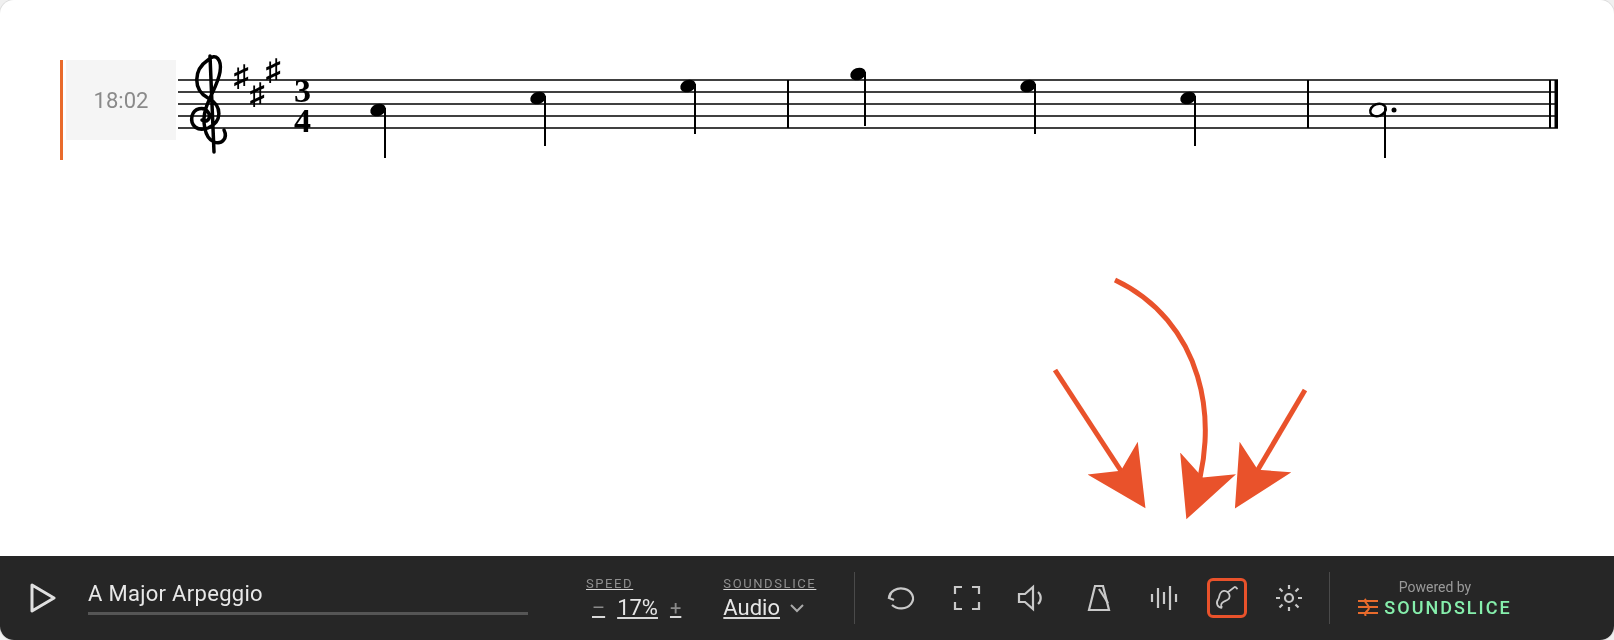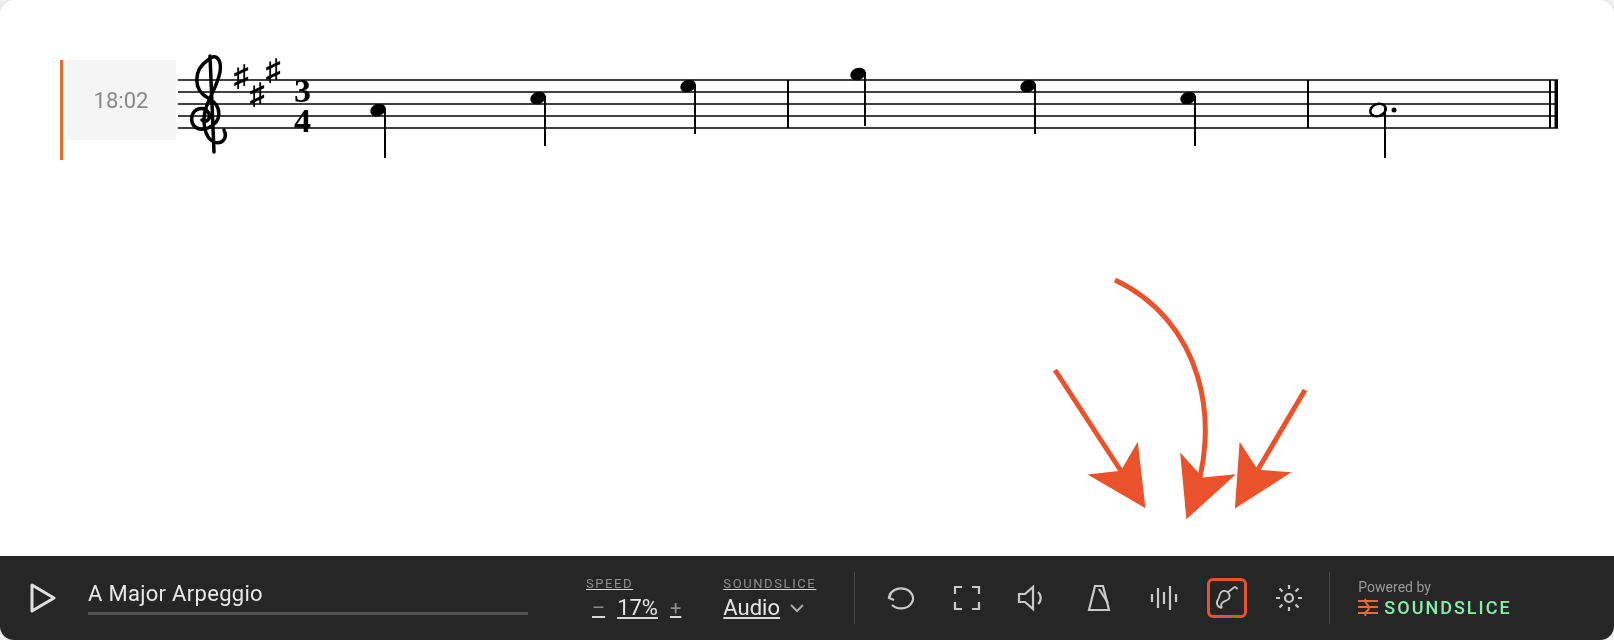--- a/index.html
+++ b/index.html
@@ -112,21 +112,21 @@
   .icon-row { display:flex; align-items:center; gap:26px; margin-left:6px; }
   .icon-btn { width:40px; height:40px; display:flex; align-items:center; justify-content:center; cursor:pointer; color:#c9c9c9; }
   .icon-btn svg { stroke:#c9c9c9; }
   .highlight-box {
     border: 3px solid #e9522b;
     border-radius: 6px;
     padding: 4px;
     margin-left:-4px; margin-right:-4px;
   }
   .powered {
-    display:flex; flex-direction:column; margin-left:8px;
+    display:flex; flex-direction:column; margin-left:8px;text-align:center;
   }
   .powered-label {
     font-size:14px; color:#9a9a9a; margin-bottom:2px;
   }
   .brand {
     display:flex; align-items:center; gap:6px; color:#86efac;
     font-size:18px; letter-spacing:2px; font-weight:500;
   }
 </style>
 </head>

